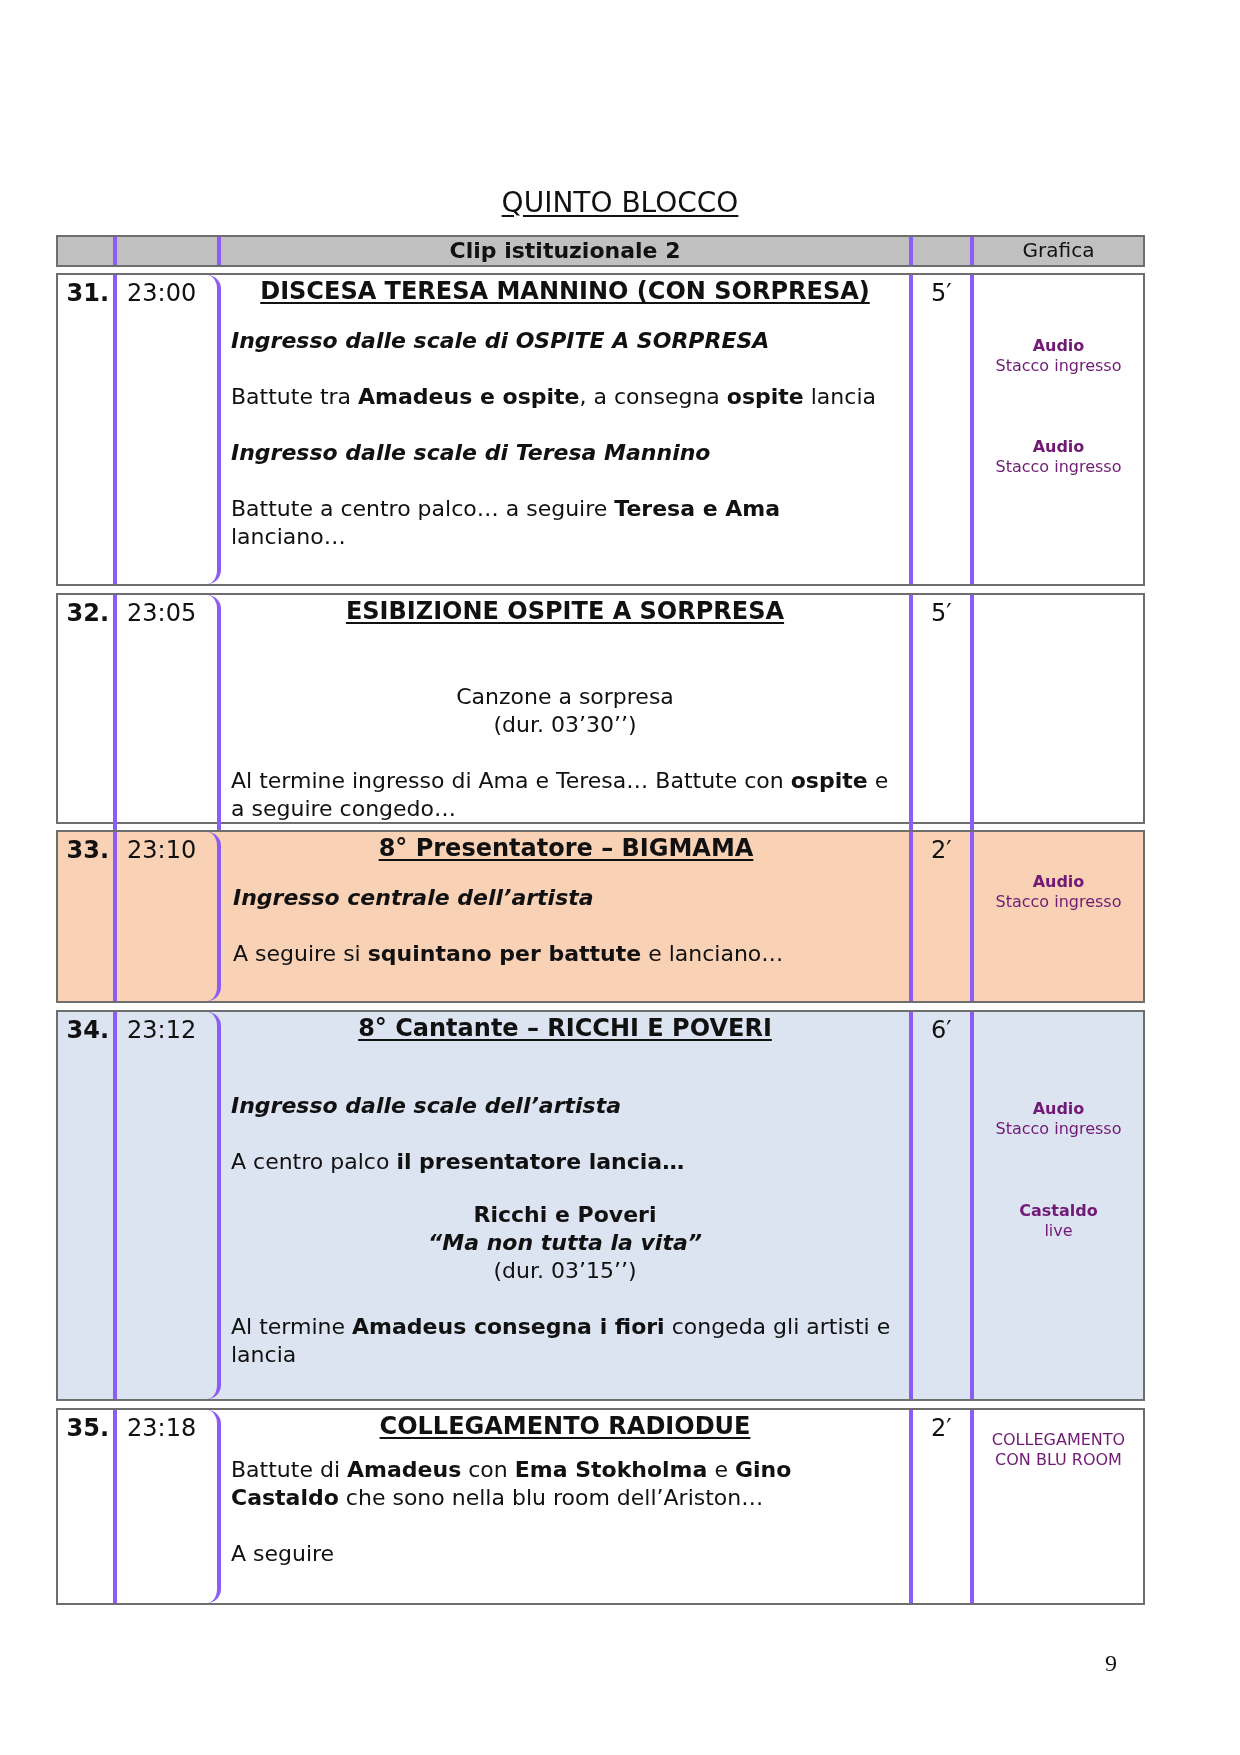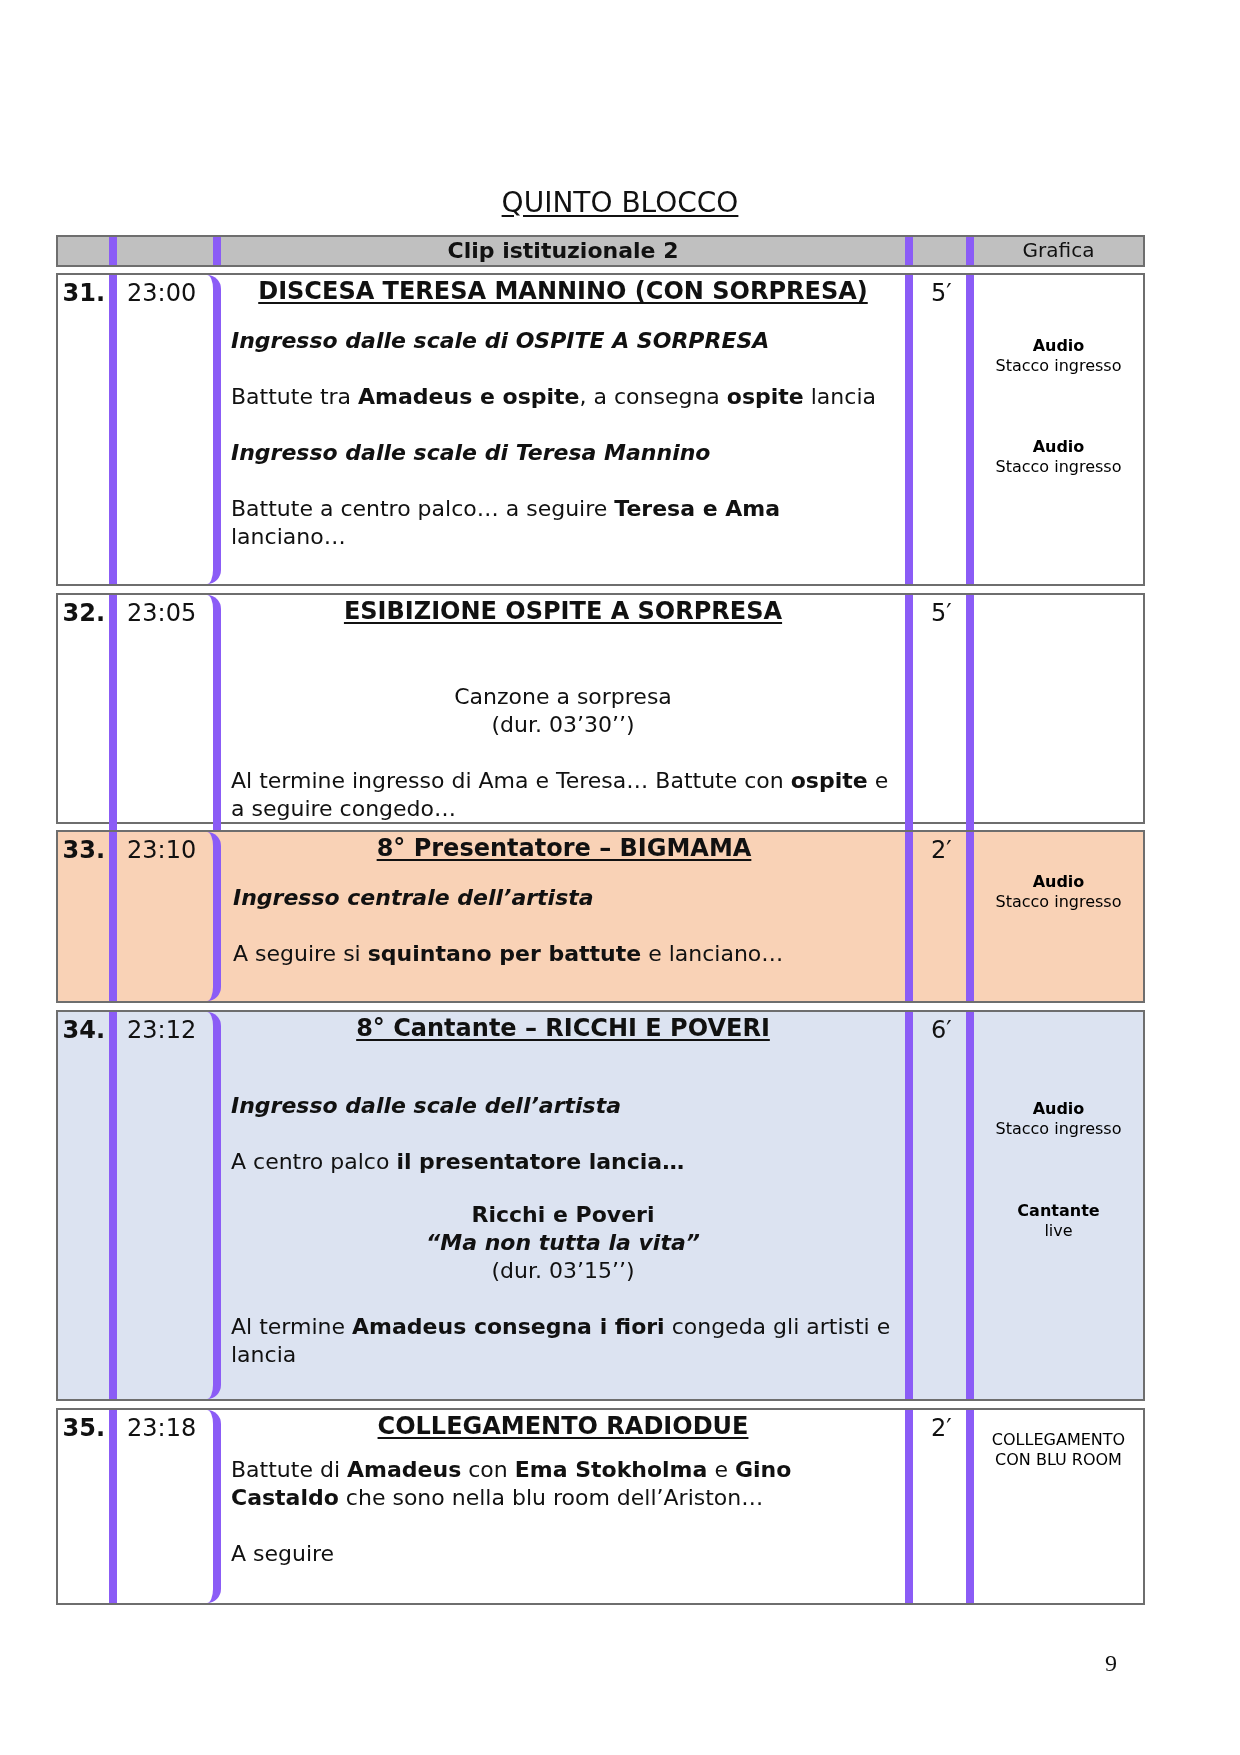--- a/index.html
+++ b/index.html
@@ -2,35 +2,35 @@
 <html><head>
 <meta charset="utf-8">
 <style>
   html, body { margin: 0; padding: 0; background: #ffffff; }
   body { width: 1240px; height: 1755px; position: relative; overflow: hidden;
          font-family: "DejaVu Sans", sans-serif; color: #111; }
   .page-title { position: absolute; top: 186px; left: 0; width: 1240px; text-align: center;
                 font-size: 28px; text-decoration: underline; text-underline-offset: 3px; }
   .tbl { position: absolute; left: 56px; width: 1089px; border: 2px solid #6e6e6e; box-sizing: border-box; }
   .row-grid { display: grid; grid-template-columns: 59px 104px 692px 61px 1fr; height: 100%; }
-  .row-grid > div { border-right: 8px solid #8b5cf6; box-sizing: border-box; position: relative; }
+  .row-grid > div { border-right: 4px solid #8b5cf6; box-sizing: border-box; position: relative; }
   .row-grid > div:last-child { border-right: none; }
   .hdr { top: 235px; height: 32px; background: #c0c0c0; }
   .hdr .c3 { text-align: center; font-weight: bold; font-size: 22px; line-height: 28px; }
   .hdr .c5 { text-align: center; font-size: 20px; line-height: 26px; }
   .num { font-weight: bold; font-size: 24px; text-align: right; padding: 4px 4px 0 0; }
   .time { font-size: 24px; padding: 4px 0 0 10px; border-radius: 14px; }
   .dur { font-size: 24px; padding: 4px 0 0 18px; }
   .main { padding: 2px 10px 0 10px; font-size: 22px; line-height: 28px; }
   .main .title { text-align: center; font-weight: bold; font-size: 24px; text-decoration: underline;
                  text-underline-offset: 3px; margin-bottom: 22px; }
   .main p { margin: 0 0 28px 0; }
   .main .it { font-weight: bold; font-style: italic; }
   .main .ctr { text-align: center; margin: 0; }
-  .gfx { text-align: center; font-size: 16px; line-height: 20px; color: #000000; }
+  .gfx { text-align: center; font-size: 16px; line-height: 20px; color: #701a75; }
   .gfx .b { font-weight: bold; }
   .gfx .item { position: absolute; left: 0; right: 0; }
   .pagenum { position: absolute; left: 1105px; top: 1650px; font-family: "Liberation Serif", serif; font-size: 24px; }
   .peach { background: #f9d2b6; }
   .blue { background: #dce3f1; }
 </style>
 </head>
 <body>
 
 <div class="page-title">QUINTO BLOCCO</div>
@@ -117,21 +117,21 @@
       <p class="ctr" style="margin-bottom:28px;">(dur. 03’15’’)</p>
       <p><span>Al termine </span><b>Amadeus consegna i fiori</b><span> congeda gli artisti e lancia</span></p>
     </div>
     <div class="dur">6′</div>
     <div class="gfx">
       <div class="item" style="top:87px;">
           <div class="b">Audio</div>
           <div>Stacco ingresso</div>
         </div>
       <div class="item" style="top:189px;">
-          <div class="b">Cantante</div>
+          <div class="b">Castaldo</div>
           <div>live</div>
         </div>
     </div>
   </div>
 </div>
 
 <div class="tbl" style="top:1408px;height:197px;">
   <div class="row-grid">
     <div class="num">35.</div>
     <div class="time">23:18</div>

